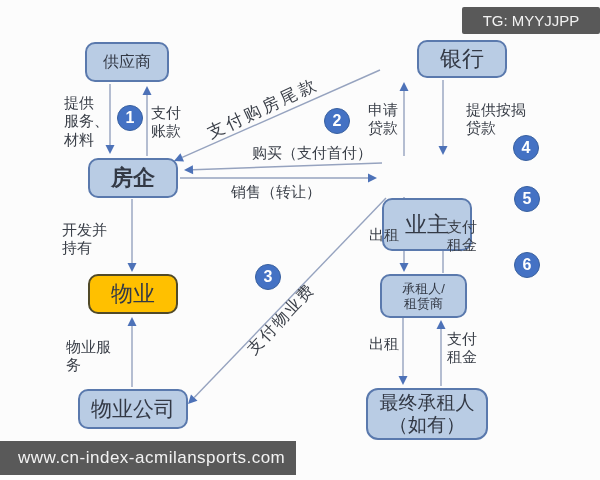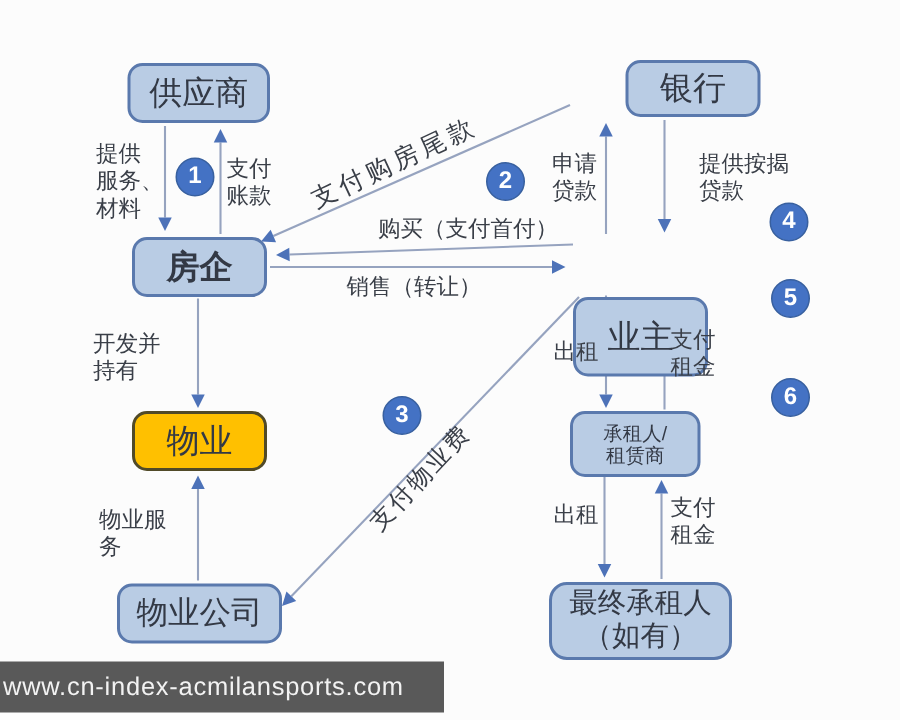--- a/index.html
+++ b/index.html
@@ -15,21 +15,21 @@
         background:var(--node-fill);border:2px solid var(--node-border);border-radius:10px;
         color:var(--node-text);font-weight:500;box-sizing:border-box;white-space:pre-line;line-height:1.18;}
   .node.yellow{background:var(--property-fill);border-color:var(--property-border);}
   .elabel{position:absolute;color:var(--label);font-size:15px;line-height:1.22;white-space:pre-line;}
   .elabel.rot{transform-origin:center center;white-space:nowrap;}
   .badge{position:absolute;width:26px;height:26px;border-radius:50%;background:var(--badge-fill);
          border:1px solid var(--badge-border);color:#fff;display:flex;align-items:center;justify-content:center;
          font-size:16px;font-weight:700;box-sizing:border-box;}
   .wm{position:absolute;background:var(--wm-bg);color:var(--wm-text);display:flex;align-items:center;}
   .wm.top{left:462px;top:7px;width:138px;height:27px;justify-content:center;font-size:15px;border-radius:2px;}
-  .wm.bottom{left:0;top:441px;width:296px;height:34px;font-size:17px;padding-left:2px;box-sizing:border-box;letter-spacing:0.5px;}
+  .wm.bottom{left:0;top:441px;width:296px;height:34px;font-size:17px;padding-left:18px;box-sizing:border-box;letter-spacing:0.5px;}
 </style>
 </head>
 <body>
 
 <div class="stage">
 
   <svg class="edges" width="600" height="480" viewBox="0 0 600 480">
       <line x1="110" y1="84" x2="110" y2="145" stroke="#96a3bf" stroke-width="1.4"></line>
       <polygon points="110,154 105.5,145 114.5,145" fill="#4d72b8"></polygon>
       <line x1="147" y1="156" x2="147" y2="95" stroke="#96a3bf" stroke-width="1.4"></line>
@@ -53,21 +53,21 @@
       <line x1="404" y1="197" x2="404" y2="263" stroke="#96a3bf" stroke-width="1.4"></line>
       <polygon points="404,272 399.5,263 408.5,263" fill="#4d72b8"></polygon>
       <line x1="443" y1="273" x2="443" y2="209" stroke="#96a3bf" stroke-width="1.4"></line>
       <polygon points="443,200 447.5,209 438.5,209" fill="#4d72b8"></polygon>
       <line x1="403" y1="318" x2="403" y2="376" stroke="#96a3bf" stroke-width="1.4"></line>
       <polygon points="403,385 398.5,376 407.5,376" fill="#4d72b8"></polygon>
       <line x1="441" y1="386" x2="441" y2="329" stroke="#96a3bf" stroke-width="1.4"></line>
       <polygon points="441,320 445.5,329 436.5,329" fill="#4d72b8"></polygon>
     </svg>
 
-  <div class="node" style="left:85px;top:42px;width:95px;height:40px;font-size:22px;">供应商</div>
+  <div class="node" style="left:85px;top:42px;width:84px;height:40px;font-size:16px;">供应商</div>
   <div class="node" style="left:380px;top:40px;width:90px;height:38px;font-size:22px;margin-left:37px;">银行</div>
   <div class="node" style="left:88px;top:158px;width:90px;height:40px;font-size:22px;font-weight:bold;">房企</div>
   <div class="node" style="left:382px;top:158px;width:90px;height:53px;font-size:22px;margin-top:40px;">业主</div>
   <div class="node yellow" style="left:88px;top:274px;width:90px;height:40px;font-size:22px;">物业</div>
   <div class="node" style="left:380px;top:274px;width:87px;height:44px;font-size:13px;">承租人/
 租赁商</div>
   <div class="node" style="left:78px;top:389px;width:110px;height:40px;font-size:21px;text-align:right;">物业公司</div>
   <div class="node" style="left:366px;top:388px;width:122px;height:52px;font-size:19px;border-radius:12px;">最终承租人
 （如有）</div>
 
@@ -95,15 +95,16 @@
   <div class="elabel" style="left:447px;top:330px;">支付
 租金</div>
 
   <div class="badge" style="left:117px;top:105px;">1</div>
   <div class="badge" style="left:324px;top:108px;">2</div>
   <div class="badge" style="left:255px;top:264px;">3</div>
   <div class="badge" style="left:513px;top:135px;">4</div>
   <div class="badge" style="left:514px;top:186px;">5</div>
   <div class="badge" style="left:514px;top:252px;">6</div>
 
+  <div class="wm top">TG: MYYJJPP</div>
   <div class="wm bottom">www.cn-index-acmilansports.com</div>
 
 </div>
 
 </body></html>

